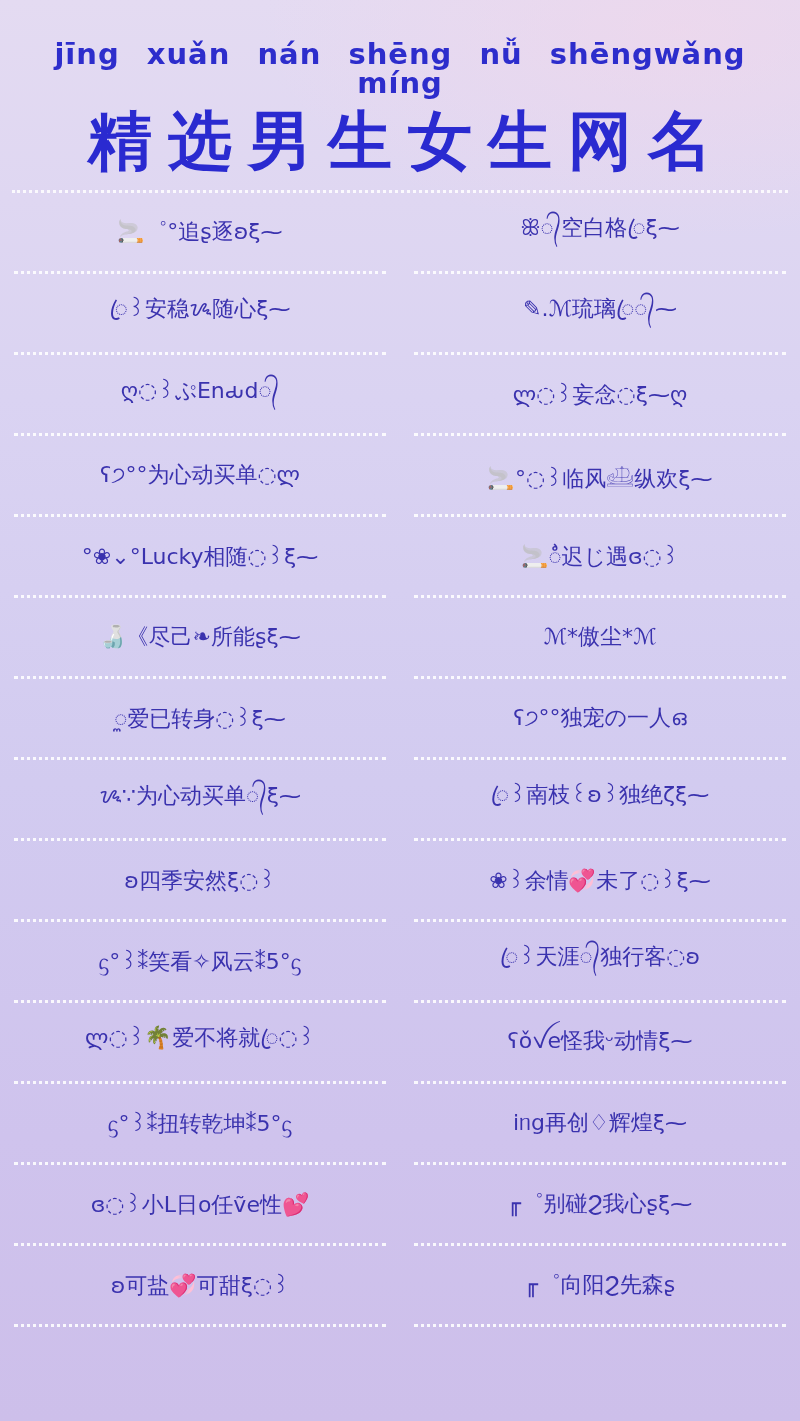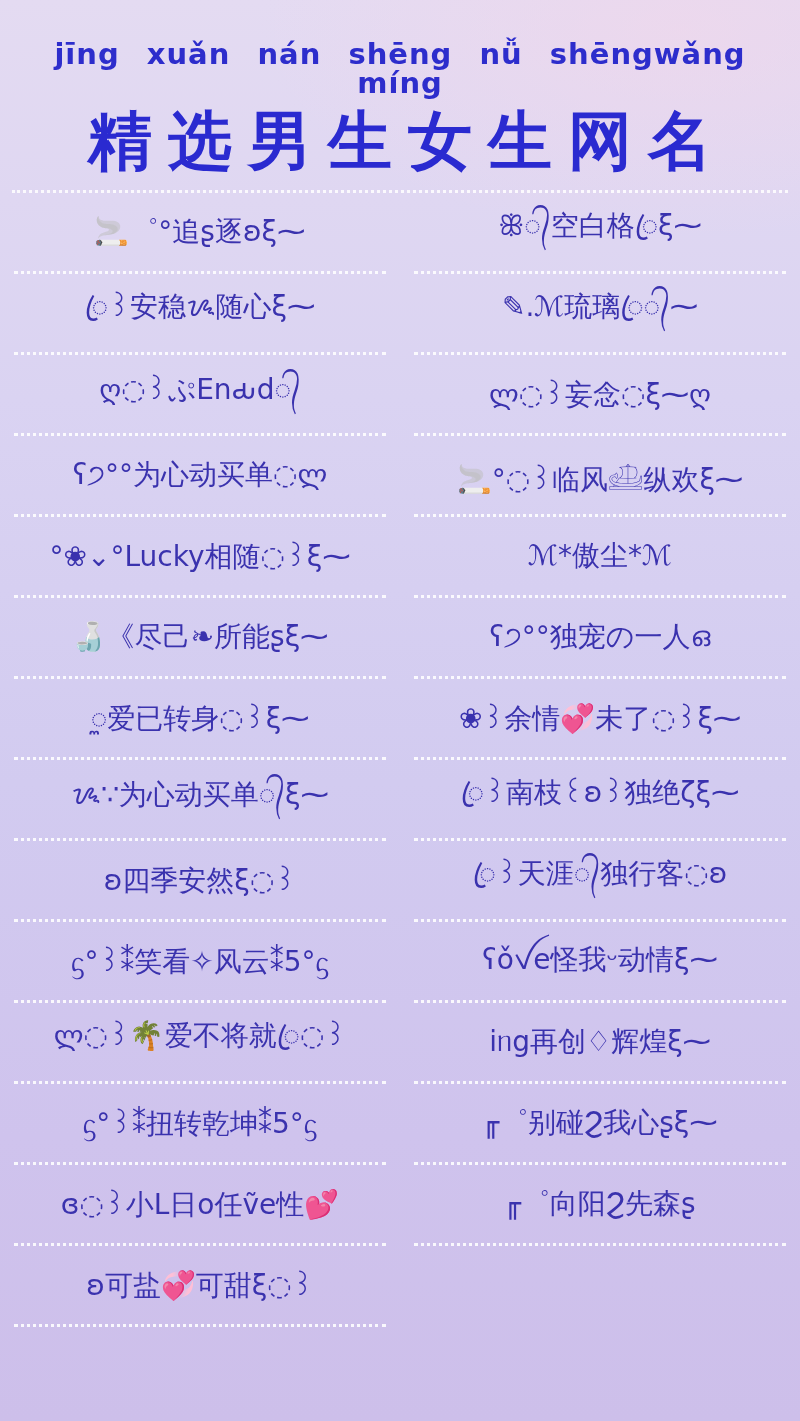--- a/index.html
+++ b/index.html
@@ -56,21 +56,21 @@
     height: 81px;
     margin: 0 14px;
     display: flex;
     align-items: center;
     justify-content: center;
     border-bottom: 3px dotted rgba(255,255,255,0.88);
     overflow: hidden;
   }
   .name-text {
     color: #3a32ae;
-    font-size: 28px;
+    font-size: 22px;
     font-weight: 500;
     white-space: nowrap;
     letter-spacing: 0px;
   }
 </style>
 </head>
 <body>
 
 <div class="page">
 
@@ -155,38 +155,41 @@
         </div>
 
         <div class="name-cell">
           <span class="name-text">ლ◌꒱妄念◌ξ⁓ღ</span>
         </div>
 
         <div class="name-cell">
           <span class="name-text">🚬°◌꒱临风𓊝纵欢ξ⁓</span>
         </div>
 
+        <div class="name-cell">
+          <span class="name-text">🚬ꫭ迟じ遇ɞ◌꒱</span>
+        </div>
 
         <div class="name-cell">
           <span class="name-text">ℳ*傲尘*ℳ</span>
         </div>
 
         <div class="name-cell">
           <span class="name-text">ʕ੭°°独宠の一人ഒ</span>
         </div>
 
         <div class="name-cell">
+          <span class="name-text">ꦿ꒱南枝꒰ʚ꒱独绝ζξ⁓</span>
+        </div>
+
+        <div class="name-cell">
           <span class="name-text">❀꒱余情💞未了◌꒱ξ⁓</span>
         </div>
 
         <div class="name-cell">
-          <span class="name-text">ꦿ꒱南枝꒰ʚ꒱独绝ζξ⁓</span>
-        </div>
-
-        <div class="name-cell">
           <span class="name-text">ꦿ꒱天涯᭄独行客◌ʚ</span>
         </div>
 
         <div class="name-cell">
           <span class="name-text">ʕǒꪜe怪我ᵕ动情ξ⁓</span>
         </div>
 
         <div class="name-cell">
           <span class="name-text">iᥒg再创♢辉煌ξ⁓</span>
         </div>

